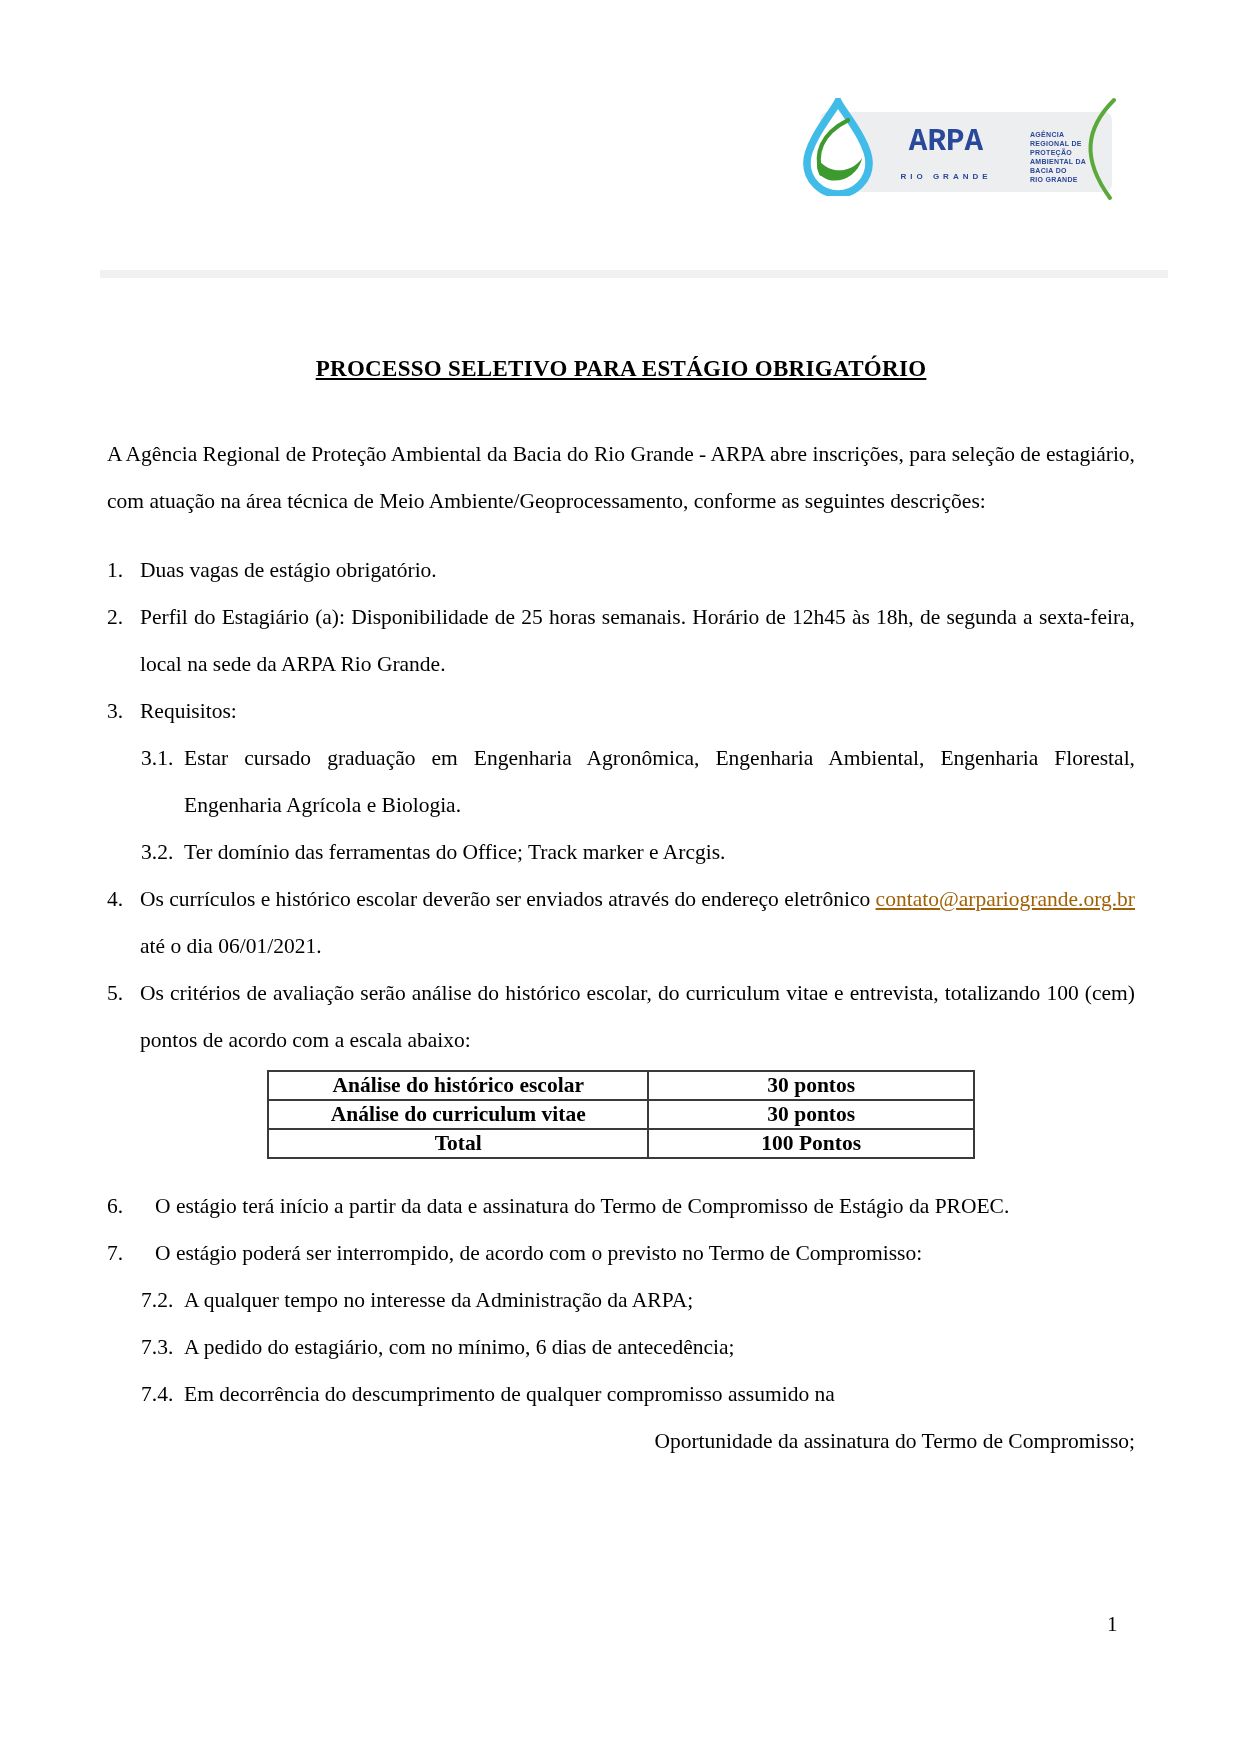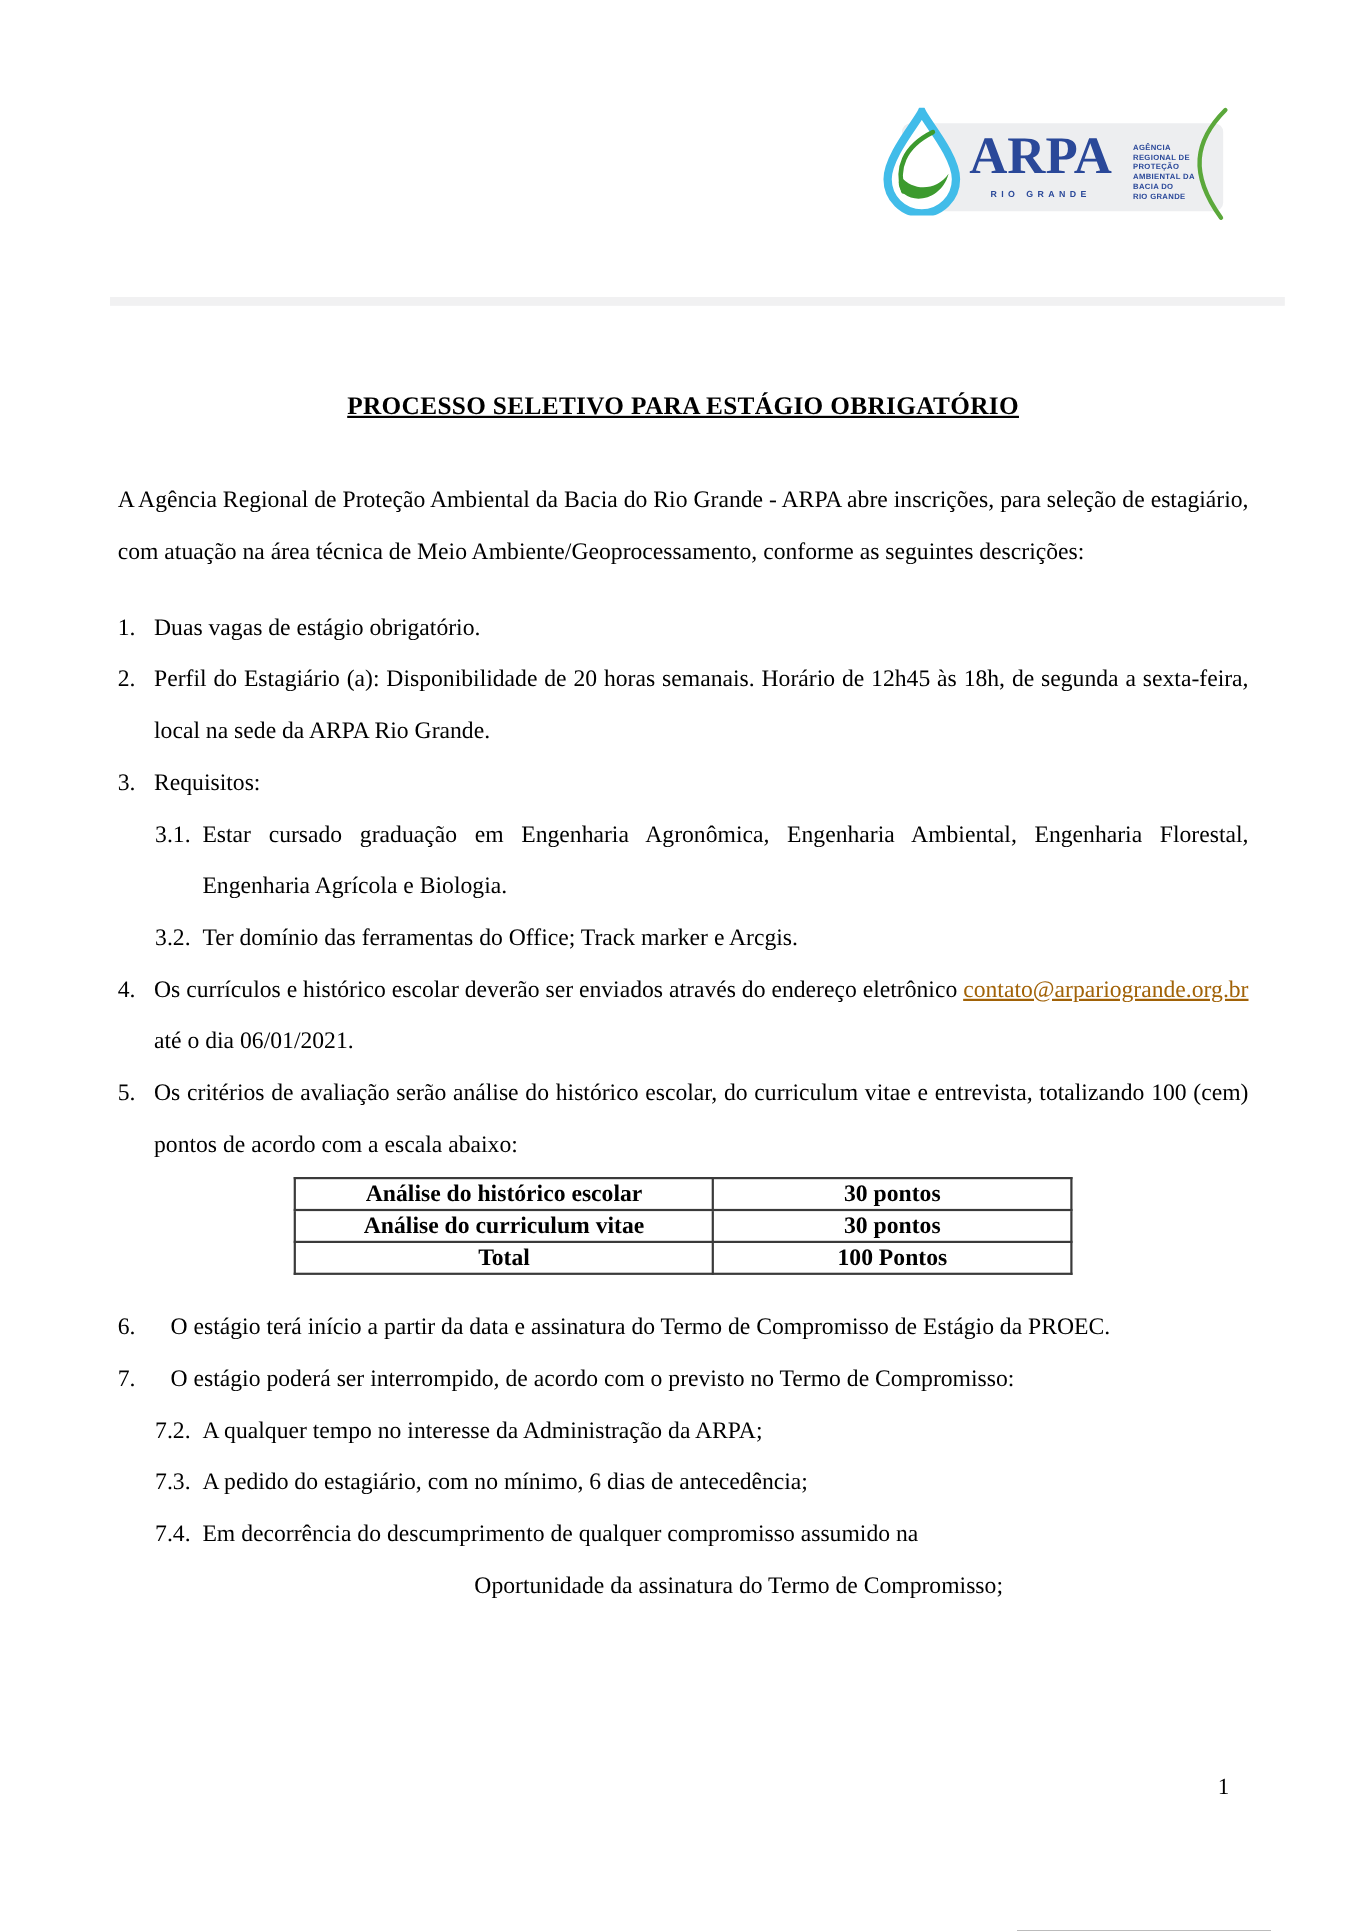--- a/index.html
+++ b/index.html
@@ -11,22 +11,22 @@
     color:#000;
     overflow:hidden;
     margin:0 auto;
   }
   
   .logo{position:absolute;left:793px;top:90px;width:340px;height:112px;}
   .logo-bg{position:absolute;left:27px;top:22px;width:292px;height:80px;background:#EDEEF0;border-radius:8px;}
   .logo-drop{position:absolute;left:3px;top:8px;width:84px;height:98px;}
   .logo-brand{
     position:absolute;left:68px;top:28px;width:170px;
-    font-family:Liberation Serif, serif;font-weight:bold;
-    font-size:48px;line-height:48px;color:#2A4899;letter-spacing:0px;text-align:center;
+    font-family:Liberation Mono, monospace;font-weight:bold;
+    font-size:31px;line-height:48px;color:#2A4899;letter-spacing:0px;text-align:center;
   }
   .logo-brand-sub{
     position:absolute;left:78px;top:82px;width:150px;
     font-family:"Liberation Sans",sans-serif;font-weight:bold;
     font-size:8px;letter-spacing:4px;color:#2A4899;text-align:center;
   }
   .logo-tagline{
     position:absolute;left:237px;top:40px;width:60px;
     font-family:"Liberation Sans",sans-serif;font-weight:bold;
     font-size:7px;line-height:9px;color:#2A4899;letter-spacing:0.3px;
@@ -44,21 +44,21 @@
     text-decoration:underline;letter-spacing:0.3px;margin-top:39px;
   }
   .intro{margin-top:44px;text-align:justify;}
   .list{margin-top:14px;}
   .row{display:flex;}
   .row .num{flex:0 0 33px;}
   .row.wide .num{flex:0 0 48px;}
   .row .txt{flex:1 1 auto;text-align:justify;}
   .row.sub{padding-left:34px;}
   .row.sub .num{flex:0 0 43px;}
-  .txt-extra{padding-left:24px;text-align:center;}
+  .txt-extra{padding-left:24px;text-align:right;}
   a.email{color:#a16207;text-decoration:underline;}
   
   .score-table{
     border-collapse:collapse;
     margin:6px auto 16px auto;
     width:708px;
     table-layout:fixed;
   }
   .score-table td{
     border:2px solid #3a3a3a;
@@ -111,21 +111,21 @@
 
     <div class="list">
 
       <div class="row">
         <div class="num">1.</div>
         <div class="txt">Duas vagas de estágio obrigatório.</div>
       </div>
 
       <div class="row">
         <div class="num">2.</div>
-        <div class="txt">Perfil do Estagiário (a): Disponibilidade de 20 horas semanais. Horário de 12h45 às 18h, de segunda a sexta-feira, local na sede da ARPA Rio Grande.</div>
+        <div class="txt">Perfil do Estagiário (a): Disponibilidade de 25 horas semanais. Horário de 12h45 às 18h, de segunda a sexta-feira, local na sede da ARPA Rio Grande.</div>
       </div>
 
       <div class="row">
         <div class="num">3.</div>
         <div class="txt">Requisitos:</div>
       </div>
 
       <div class="row sub">
         <div class="num">3.1.</div>
         <div class="txt">Estar cursado graduação em Engenharia Agronômica, Engenharia Ambiental, Engenharia Florestal, Engenharia Agrícola e Biologia.</div>

